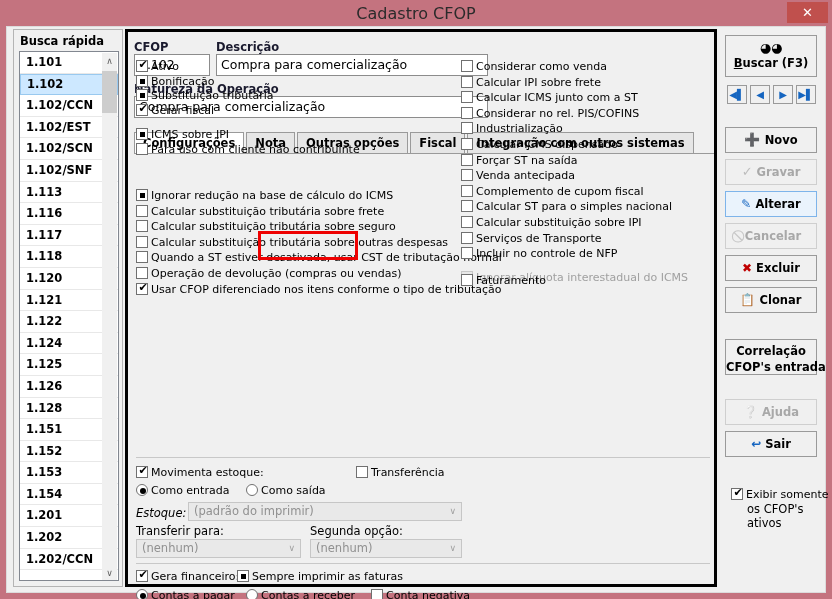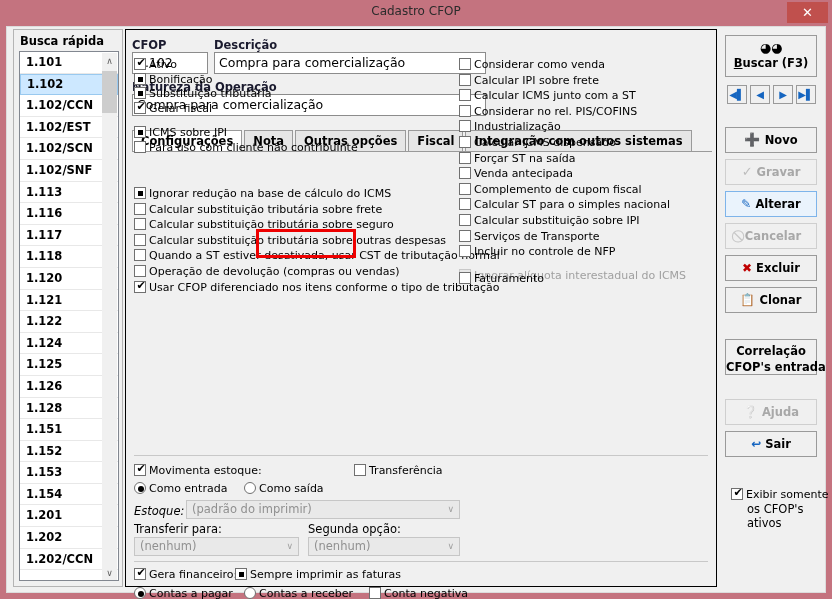--- a/index.html
+++ b/index.html
@@ -22,21 +22,21 @@
     background: #c4737f;
   }
   #titlebar {
     position: absolute; left: 0; top: 0;
     width: 832px; height: 26px;
     background: #c4737f;
   }
   #title-text {
     position: absolute; left: 0; top: 4px;
     width: 832px; text-align: center;
-    font-size: 12px; color: #2b2b2b;
+    font-size: 16px; color: #2b2b2b;
     font-family: "DejaVu Sans", "Liberation Sans", sans-serif;
   }
   #close-btn {
     position: absolute; right: 4px; top: 2px;
     width: 41px; height: 21px;
     background: #c0504d;
     color: #ffffff;
     font-size: 13px;
     line-height: 21px;
     text-align: center;
@@ -107,21 +107,21 @@
     width: 15px; height: 42px;
     background: #cdcdcd;
     cursor: pointer;
   }
 
   
   #form-panel {
     position: absolute; left: 118px; top: 2px;
     width: 592px; height: 558px;
     background: #f0f0f0;
-    border: 1px solid #000000;
+    border: 3px solid #000000;
   }
   .fld-label {
     position: absolute;
     font-weight: bold;
     font-size: 11.5px;
     color: #1a1a2e;
   }
   .txtbox {
     position: absolute;
     background: #ffffff;

